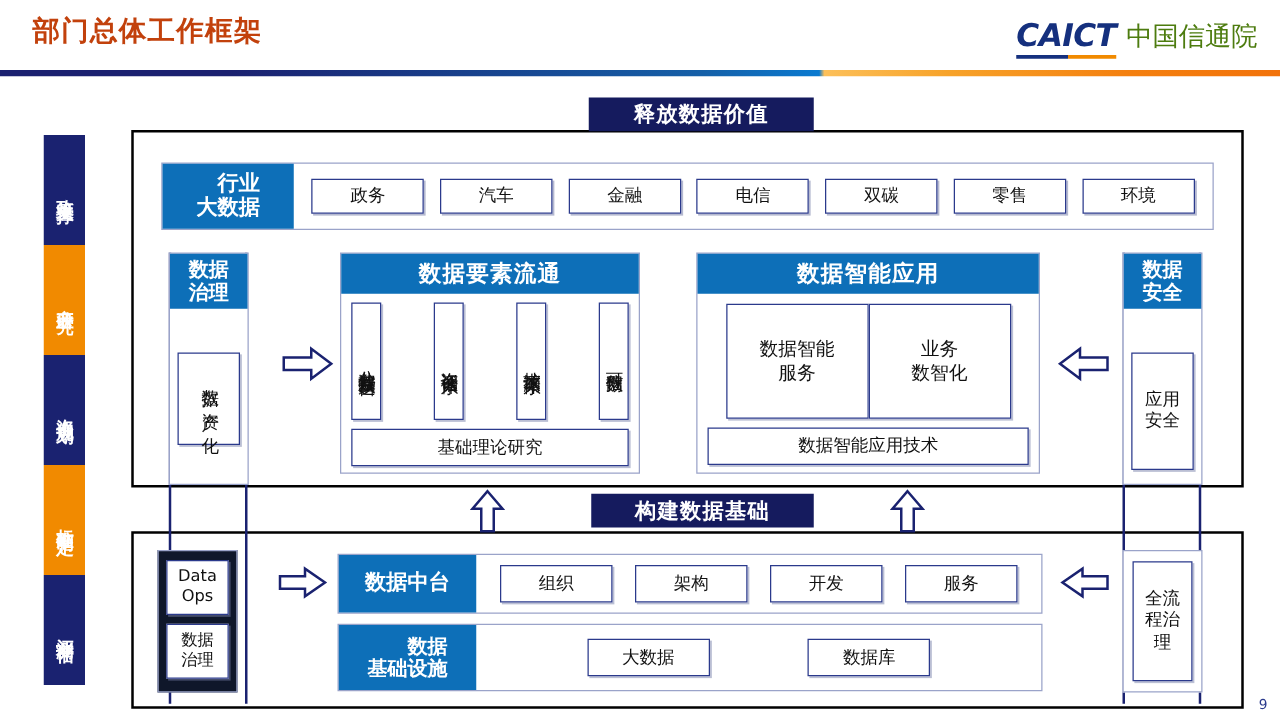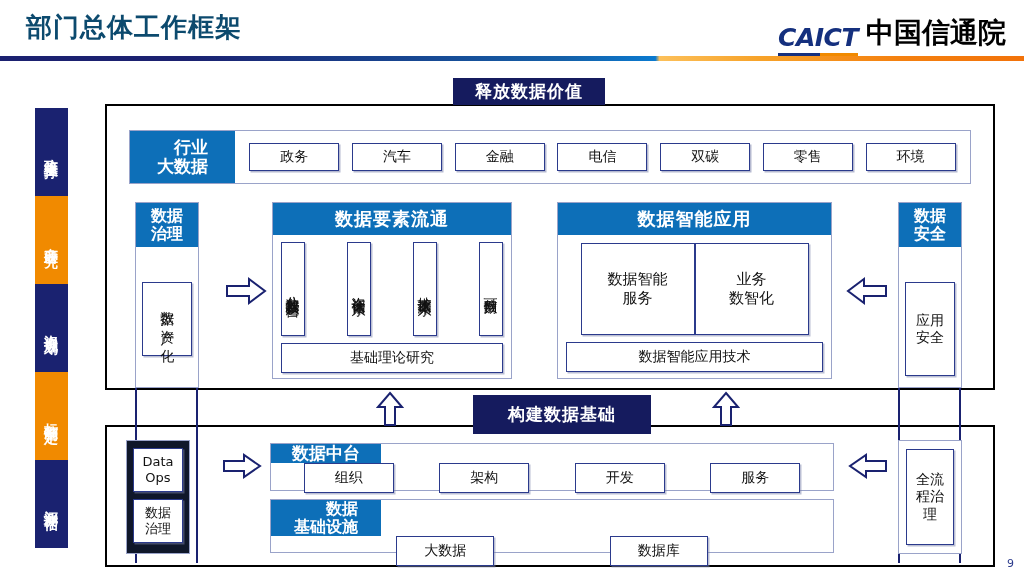--- a/index.html
+++ b/index.html
@@ -7,38 +7,38 @@
     width:1024px;height:576px;
     background:#ffffff;
     font-family:"DejaVu Sans","Liberation Sans",sans-serif;
     position:relative;overflow:hidden;
   }
   .slide{position:absolute;left:0;top:0;width:1024px;height:576px;}
 
   
   .title{
     position:absolute;left:26px;top:10px;
-    font-size:26px;font-weight:bold;color:#0c4a6e;
+    font-size:22px;font-weight:bold;color:#c2410c;
     letter-spacing:1px;
   }
   .logo{
     position:absolute;right:18px;top:14px;
     display:flex;align-items:flex-end;gap:8px;
   }
   .logo-caict{
     position:relative;
     font-size:25px;font-weight:bold;font-style:italic;
     color:#15307e;letter-spacing:-0.5px;padding-bottom:5px;
   }
   .logo-caict .ul{
     position:absolute;left:0;bottom:1px;height:3px;width:100%;
     background:linear-gradient(to right,#15307e 0%,#15307e 52%,#f18a00 52%,#f18a00 100%);
   }
   .logo-cn{
-    font-size:28px;font-weight:bold;color:#000000;padding-bottom:5px;
+    font-size:21px;font-weight:normal;color:#4d7c0f;padding-bottom:5px;
   }
   .divider{
     position:absolute;left:0;top:56px;width:1024px;height:5px;
     background:linear-gradient(to right,
       #1b2170 0%,#1b2170 18%,#1560a8 55%,#0a7ad0 64%,
       #fcc05a 64.4%,#f7a32a 74%,#f4800f 88%,#f2720a 100%);
   }
 
   
   .sidebar{position:absolute;left:35px;top:108px;width:33px;}
@@ -50,22 +50,22 @@
   }
   .tab.navy{background:#1a2270;}
   .tab.orange{background:#f18a00;}
 
   
   .banner{
     position:absolute;background:#151b5e;color:#fff;
     font-size:17px;font-weight:bold;letter-spacing:1px;
     display:flex;align-items:center;justify-content:center;
   }
-  #banner-top{left:453px;top:78px;width:152px;height:27px;text-align:center;}
-  #banner-mid{left:473px;top:395px;width:178px;height:39px;}
+  #banner-top{left:471px;top:78px;width:180px;height:27px;text-align:center;}
+  #banner-mid{left:473px;top:395px;width:178px;height:27px;}
 
   
   .outer{
     position:absolute;border:2.5px solid #000;background:#fff;
   }
   #outer-top{left:105px;top:104px;width:886px;height:282px;}
   #outer-bottom{left:105px;top:425px;width:886px;height:138px;}
 
   
   .vline{position:absolute;width:1.5px;background:#1a2270;}
@@ -149,21 +149,21 @@
   #proc-col{position:absolute;left:898px;top:440px;width:62px;height:112px;
             border:1.3px solid #9aa3c9;background:#fff;}
   #proc-inner{
     margin:8px 7px;height:94px;border:1.4px solid #2b3a8c;background:#fff;
     font-size:14px;color:#111;text-align:center;line-height:1.25;
     display:flex;align-items:center;justify-content:center;
     box-shadow:1.5px 1.5px 0 rgba(120,128,170,.5);
   }
   .stack-row{
     position:absolute;left:270px;width:562px;height:46px;
-    border:1.3px solid #9aa3c9;background:#fff;display:flex;align-items:stretch;flex-direction:column;
+    border:1.3px solid #9aa3c9;background:#fff;display:flex;align-items:stretch;
   }
   #row-midtai{top:443px;}
   #row-infra{top:499px;height:52px;}
   #midtai-head{width:110px;font-size:17px;flex:none;}
   #infra-head{width:110px;font-size:16px;flex:none;}
   .stack-tags{flex:1;display:flex;align-items:center;justify-content:space-around;padding:0 10px;}
   .stack-tags.sparse{justify-content:space-evenly;}
   .stack-tag{
     border:1.4px solid #2b3a8c;background:#fff;color:#111;font-size:14px;
     padding:5px 0;width:88px;text-align:center;

